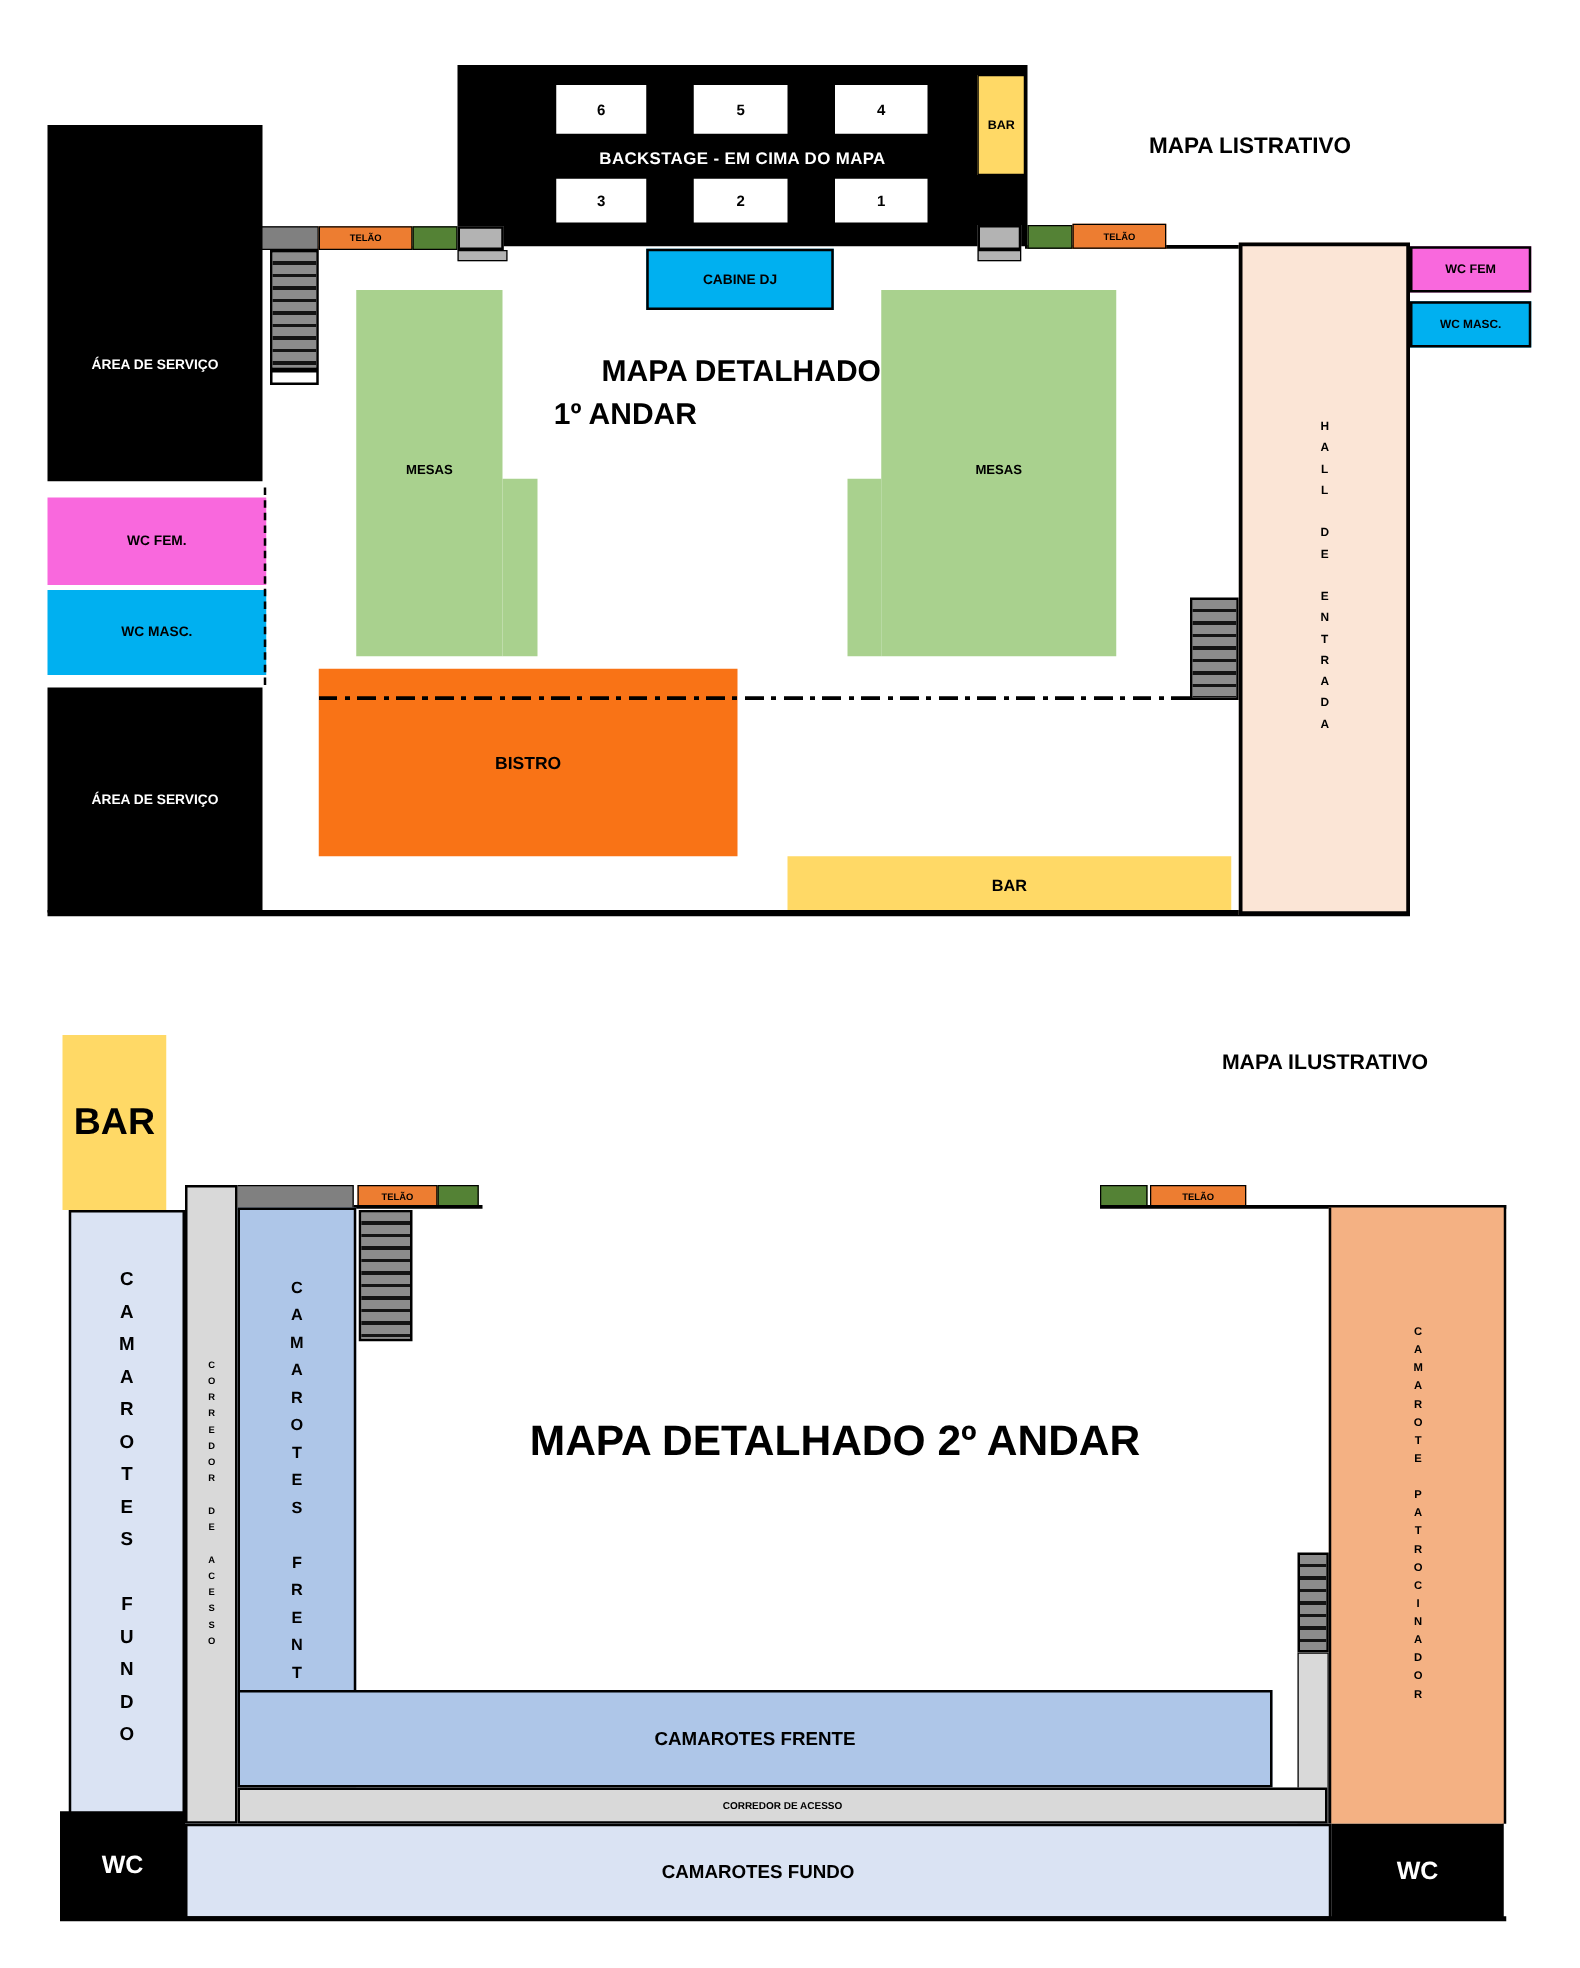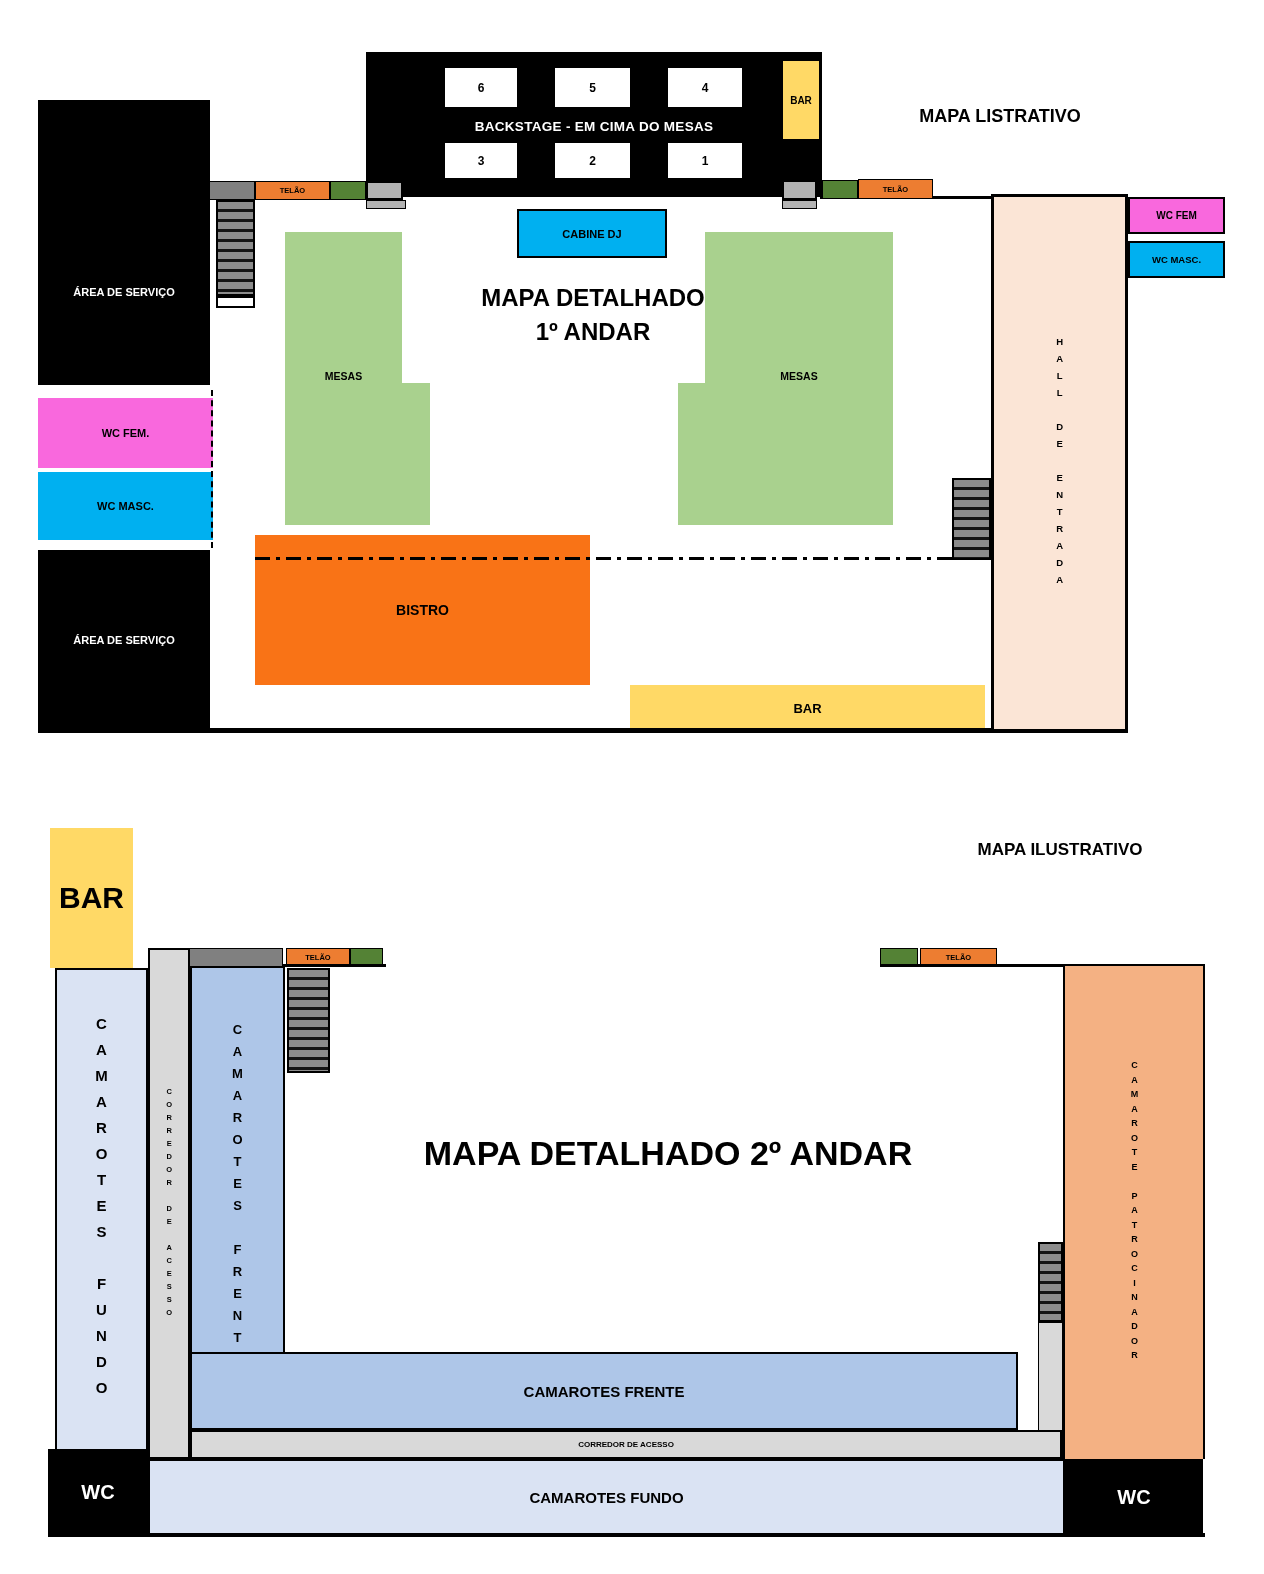--- a/index.html
+++ b/index.html
@@ -31,28 +31,28 @@
 <div id="canvas">
 
   <div class="abs" style="left:0;top:0;width:1264px;height:760px;">
 
     <div class="abs b" style="left:890px;top:106px;width:220px;text-align:center;font-size:18px;">MAPA LISTRATIVO</div>
 
     <div class="abs blk" style="left:366px;top:52px;width:456px;height:145px;">
       <div class="abs ctr b" style="left:79px;top:16px;width:72px;height:39px;background:#fff;font-size:12px;">6</div>
       <div class="abs ctr b" style="left:189px;top:16px;width:75px;height:39px;background:#fff;font-size:12px;">5</div>
       <div class="abs ctr b" style="left:302px;top:16px;width:74px;height:39px;background:#fff;font-size:12px;">4</div>
-      <div class="abs ctr b white" style="left:40px;top:60px;width:376px;height:28px;font-size:13.5px;letter-spacing:.3px;">BACKSTAGE - EM CIMA DO MESAS</div>
+      <div class="abs ctr b white" style="left:40px;top:60px;width:376px;height:28px;font-size:13.5px;letter-spacing:.3px;">BACKSTAGE - EM CIMA DO MAPA</div>
       <div class="abs ctr b" style="left:79px;top:91px;width:72px;height:35px;background:#fff;font-size:12px;">3</div>
       <div class="abs ctr b" style="left:189px;top:91px;width:75px;height:35px;background:#fff;font-size:12px;">2</div>
       <div class="abs ctr b" style="left:302px;top:91px;width:74px;height:35px;background:#fff;font-size:12px;">1</div>
       <div class="abs ctr b" style="left:416px;top:8px;width:38px;height:80px;background:#ffd966;border:1px solid #000;font-size:10px;">BAR</div>
     </div>
 
-    <div class="abs ctr b" style="left:517px;top:199px;width:150px;height:49px;background:#00b0f0;border:2px solid #000;font-size:11px;margin-top:10px;">CABINE DJ</div>
+    <div class="abs ctr b" style="left:517px;top:199px;width:150px;height:49px;background:#00b0f0;border:2px solid #000;font-size:11px;">CABINE DJ</div>
 
     <div class="abs blk" style="left:168px;top:197px;width:198px;height:3px;"></div>
     <div class="abs blk" style="left:820px;top:196px;width:173px;height:3px;"></div>
 
     <div class="abs" style="left:170px;top:181px;width:85px;height:19px;background:#808080;border:1px solid #000;"></div>
     <div class="abs ctr b" style="left:255px;top:181px;width:75px;height:19px;background:#ed7d31;border:1px solid #000;font-size:7.5px;">TELÃO</div>
     <div class="abs" style="left:330px;top:181px;width:36px;height:19px;background:#548235;border:1px solid #000;"></div>
     <div class="abs" style="left:366px;top:181px;width:37px;height:19px;background:#b3b3b3;border:2px solid #000;"></div>
     <div class="abs" style="left:366px;top:200px;width:40px;height:9px;background:#b3b3b3;border:1px solid #000;"></div>
 
@@ -78,21 +78,21 @@
 
     <div class="abs" style="left:285px;top:232px;width:117px;height:293px;background:#a9d18e;"></div>
     <div class="abs" style="left:402px;top:383px;width:28px;height:142px;background:#a9d18e;"></div>
     <div class="abs ctr b" style="left:285px;top:366px;width:117px;height:20px;font-size:10.5px;">MESAS</div>
 
     <div class="abs" style="left:705px;top:232px;width:188px;height:293px;background:#a9d18e;"></div>
     <div class="abs" style="left:678px;top:383px;width:27px;height:142px;background:#a9d18e;"></div>
     <div class="abs ctr b" style="left:705px;top:366px;width:188px;height:20px;font-size:10.5px;">MESAS</div>
 
     <div class="abs b" style="left:443px;top:284px;width:300px;text-align:center;font-size:24px;">MAPA DETALHADO</div>
-    <div class="abs b" style="left:443px;top:318px;width:300px;text-align:center;font-size:24px;">1º ANDAR</div>
+    <div class="abs b" style="left:443px;top:318px;width:300px;font-size:24px;">1º ANDAR</div>
 
     <div class="abs stairs-v" style="left:952px;top:478px;width:39px;height:82px;"></div>
 
     <div class="abs ctr b" style="left:255px;top:535px;width:335px;height:150px;background:#f97316;font-size:14px;">BISTRO</div>
 
     <div class="abs dashdot" style="left:255px;top:557px;width:700px;"></div>
 
     <div class="abs ctr b" style="left:630px;top:685px;width:355px;height:46px;background:#ffd966;font-size:13px;">BAR</div>
 
     <div class="abs blk" style="left:38px;top:728px;width:1090px;height:5px;"></div>

